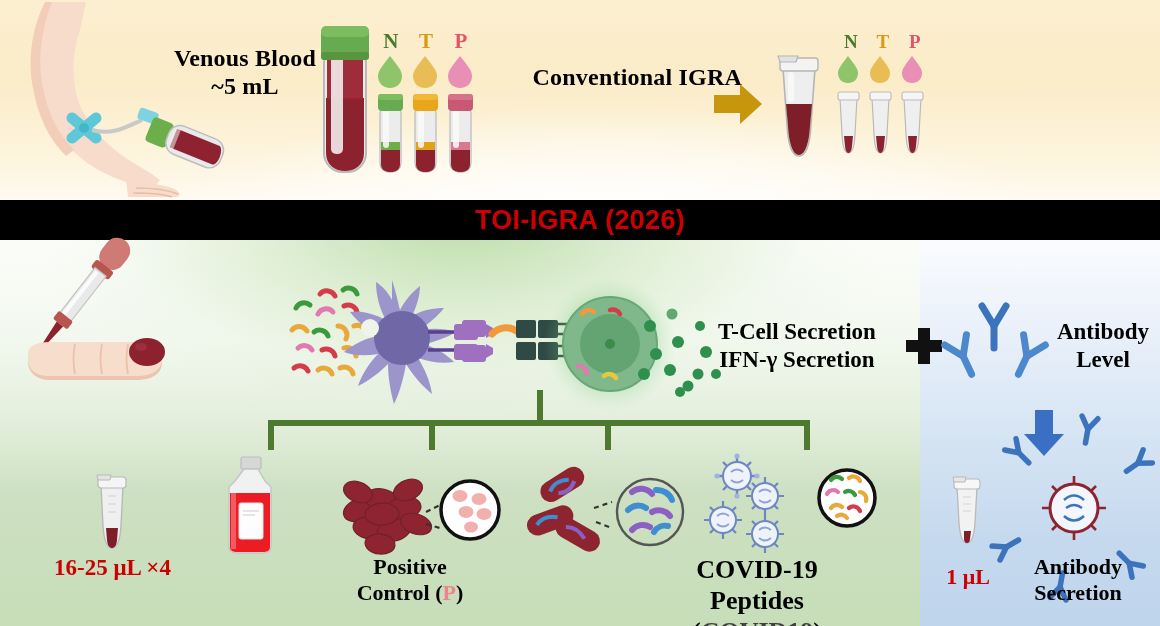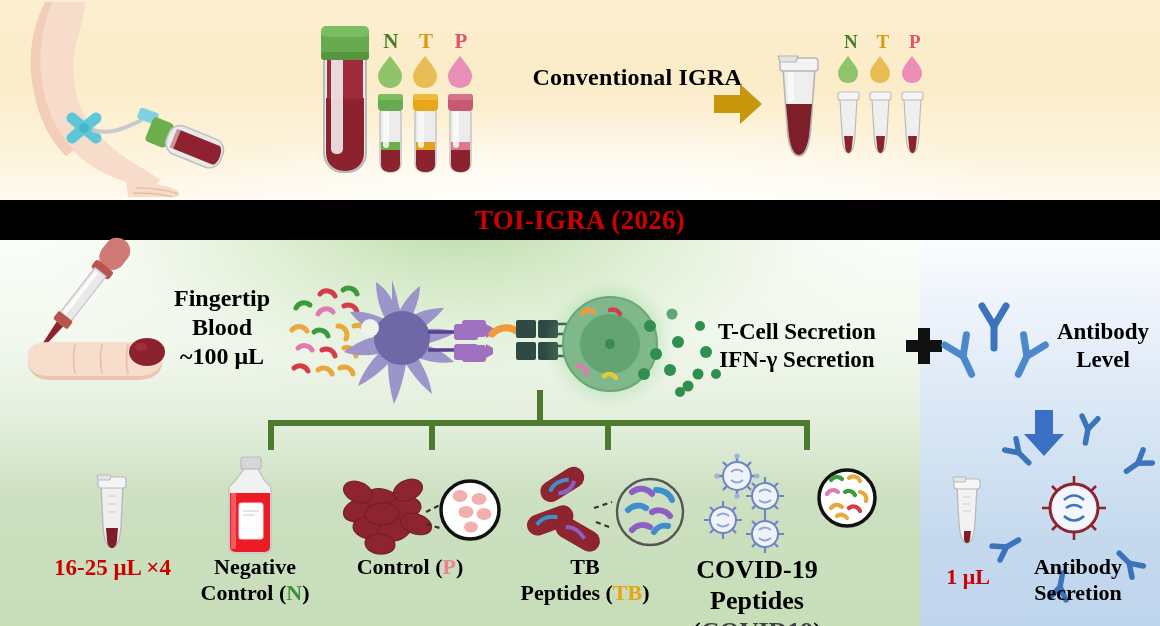--- a/index.html
+++ b/index.html
@@ -12,21 +12,21 @@
       radial-gradient(ellipse 620px 150px at 52% 108%, rgba(255,255,255,.95) 0%, rgba(255,255,255,.45) 45%, rgba(255,255,255,0) 72%),
       linear-gradient(180deg,#fcefd0 0%,#fbecc8 40%,#fdf4dd 78%,#fffaf0 100%);
   }
   .tp-text{position:absolute;color:#000;font-weight:bold;text-align:center;line-height:1.18;
     font-family:"Liberation Serif", serif;letter-spacing:.2px;}
 
   
   #title-band{position:absolute;left:0;top:200px;width:1160px;height:40px;background:#000;}
   #title-text{position:absolute;left:0;top:200px;width:1160px;height:40px;display:flex;
     align-items:center;justify-content:center;color:#CC0000;font-weight:bold;font-size:27px;
-    font-family:Liberation Serif, serif;letter-spacing:.3px;border-radius:10px;}
+    font-family:Liberation Sans, sans-serif;letter-spacing:.3px;border-radius:10px;}
 
   
   #lower-panel{position:absolute;left:0;top:240px;width:1160px;height:386px;background:#fbfdfa;}
   #green-zone{position:absolute;left:0;top:0;width:920px;height:386px;
     background:
       radial-gradient(ellipse 520px 230px at 50% -6%, rgba(150,200,120,.62) 0%, rgba(168,210,140,.30) 40%, rgba(200,225,185,.07) 68%, rgba(255,255,255,0) 85%),
       linear-gradient(180deg,#fbfdf9 0%,#f2f8ee 26%,#e2eedb 48%,#cde0c2 66%,#c7deb9 100%);
   }
   #blue-zone{position:absolute;left:920px;top:0;width:240px;height:386px;
     background:linear-gradient(180deg,#fbfcfe 0%,#eaf1fa 22%,#d5e4f3 52%,#c5d9ee 78%,#bfd5ec 100%);
@@ -63,20 +63,24 @@
       <rect x="138" y="108" width="20" height="12" rx="3" fill="#7fd3e0" transform="rotate(20 148 114)"></rect>
 
       <g transform="rotate(22 175 140)">
         <rect x="146" y="124" width="22" height="26" rx="4" fill="#6cae4a"></rect>
         <rect x="166" y="122" width="58" height="30" rx="12" fill="#e9e9e9" stroke="#bdbdbd" stroke-width="1.4"></rect>
         <path d="M172 127 L218 127 C223 129 224 145 218 147 L172 147 Z" fill="#8e2230"></path>
         <rect x="170" y="126" width="6" height="22" rx="2" fill="#f2f2f2" opacity=".55"></rect>
       </g>
     </svg>
 
+    <div class="tp-text" style="left:130px;top:44px;width:230px;font-size:24px;">
+      <div>Venous Blood</div>
+      <div>~5 mL</div>
+    </div>
 
     
     <svg class="nolabel" style="left:314px;top:22px;" width="62" height="155" viewBox="0 0 62 155">
       <rect x="10" y="22" width="42" height="128" rx="19" fill="#ececec" stroke="#b9b9b9" stroke-width="2"></rect>
       <path d="M12 76 L50 76 L50 131 C50 143 41 149 31 149 C21 149 12 143 12 131 Z" fill="#8d222f"></path>
       <path d="M13 24 L49 24 L49 78 L13 78 Z" fill="#9a2230" opacity=".95"></path>
       <rect x="17" y="28" width="12" height="104" rx="5" fill="#f7f7f7" opacity=".85"></rect>
       <rect x="7" y="4" width="48" height="34" rx="7" fill="#66ab4f"></rect>
       <rect x="7" y="4" width="48" height="11" rx="5" fill="#7bbd5f"></rect>
       <rect x="7" y="30" width="48" height="8" rx="3" fill="#57963f"></rect>
@@ -187,25 +191,20 @@
       <path d="M8 104 C8 96 16 92 30 92 L118 92 C134 92 142 98 142 108 C142 120 132 126 116 126 L30 126 C16 126 8 118 8 110 Z" fill="#f7ddcc"></path>
       <path d="M8 108 C8 120 16 126 30 126 L116 126 C132 126 142 120 142 108 L142 112 C142 124 132 130 116 130 L30 130 C16 130 8 122 8 112 Z" fill="#edc4ad"></path>
       <path d="M55 94 C53 104 53 114 55 124" stroke="#ebc1ab" stroke-width="1.8" fill="none"></path>
       <path d="M82 94 C80 104 80 114 82 124" stroke="#ebc1ab" stroke-width="1.8" fill="none"></path>
       <path d="M108 94 C106 104 106 114 108 124" stroke="#ebc1ab" stroke-width="1.8" fill="none"></path>
 
       <ellipse cx="127" cy="102" rx="18" ry="14" fill="#8d222f"></ellipse>
       <ellipse cx="121" cy="97" rx="6" ry="4" fill="#a63343" opacity=".75"></ellipse>
     </svg>
 
-    <div class="lp-text" style="left:132px;top:44px;width:180px;font-size:24px;">
-      <div>Fingertip</div>
-      <div>Blood</div>
-      <div>~100 μL</div>
-    </div>
 
     <svg class="nolabel" style="left:288px;top:40px;" width="80" height="110" viewBox="0 0 80 110">
       <g stroke-width="5" fill="none" stroke-linecap="round">
         <path d="M8 28 a9 9 0 0 1 14 -3" stroke="#3c9a3c"></path>
         <path d="M32 14 a9 9 0 0 1 15 2" stroke="#d63b4a"></path>
         <path d="M55 10 a9 9 0 0 1 14 4" stroke="#3c9a3c"></path>
         <path d="M30 34 a9 9 0 0 1 15 -2" stroke="#e07ab0"></path>
         <path d="M56 26 a9 9 0 0 1 13 6" stroke="#d63b4a"></path>
         <path d="M4 50 a9 9 0 0 1 15 1" stroke="#e8a83a"></path>
         <path d="M26 52 a9 9 0 0 1 14 4" stroke="#3c9a3c"></path>
@@ -489,33 +488,26 @@
           </g>
         <g transform="rotate(240 50 46) translate(0,-44)">
             <path d="M42 0 L50 12 L58 0"></path>
             <path d="M50 12 L50 26"></path>
           </g>
       </g>
     </svg>
 
     <div class="lp-text" style="left:30px;top:314px;width:165px;font-size:23px;color:#CC0000;">16-25 μL ×4</div>
 
-    <div class="lp-text" style="left:190px;top:314px;width:130px;font-size:22px;">
-      <div>Negative</div>
-      <div><span>Control (</span><span style="color:#3f8f3f">N</span><span>)</span></div>
-    </div>
 
     <div class="lp-text" style="left:345px;top:314px;width:130px;font-size:22px;">
+      <div>Positive</div>
       <div><span>Control (</span><span style="color:#f0828f">P</span><span>)</span></div>
     </div>
 
-    <div class="lp-text" style="left:510px;top:314px;width:150px;font-size:22px;">
-      <div>TB</div>
-      <div><span>Peptides (</span><span style="color:#e8a317">TB</span><span>)</span></div>
-    </div>
 
     <div class="lp-text" style="left:652px;top:314px;width:210px;font-size:26px;">
       <div>COVID-19</div>
       <div><span>Peptides (</span><span style="color:#404040">COVID19</span><span>)</span></div>
     </div>
 
     <div class="lp-text" style="left:928px;top:324px;width:80px;font-size:22px;color:#CC0000;">1 μL</div>
 
     <div class="lp-text" style="left:1018px;top:314px;width:120px;font-size:22px;">
       <div>Antibody</div>

